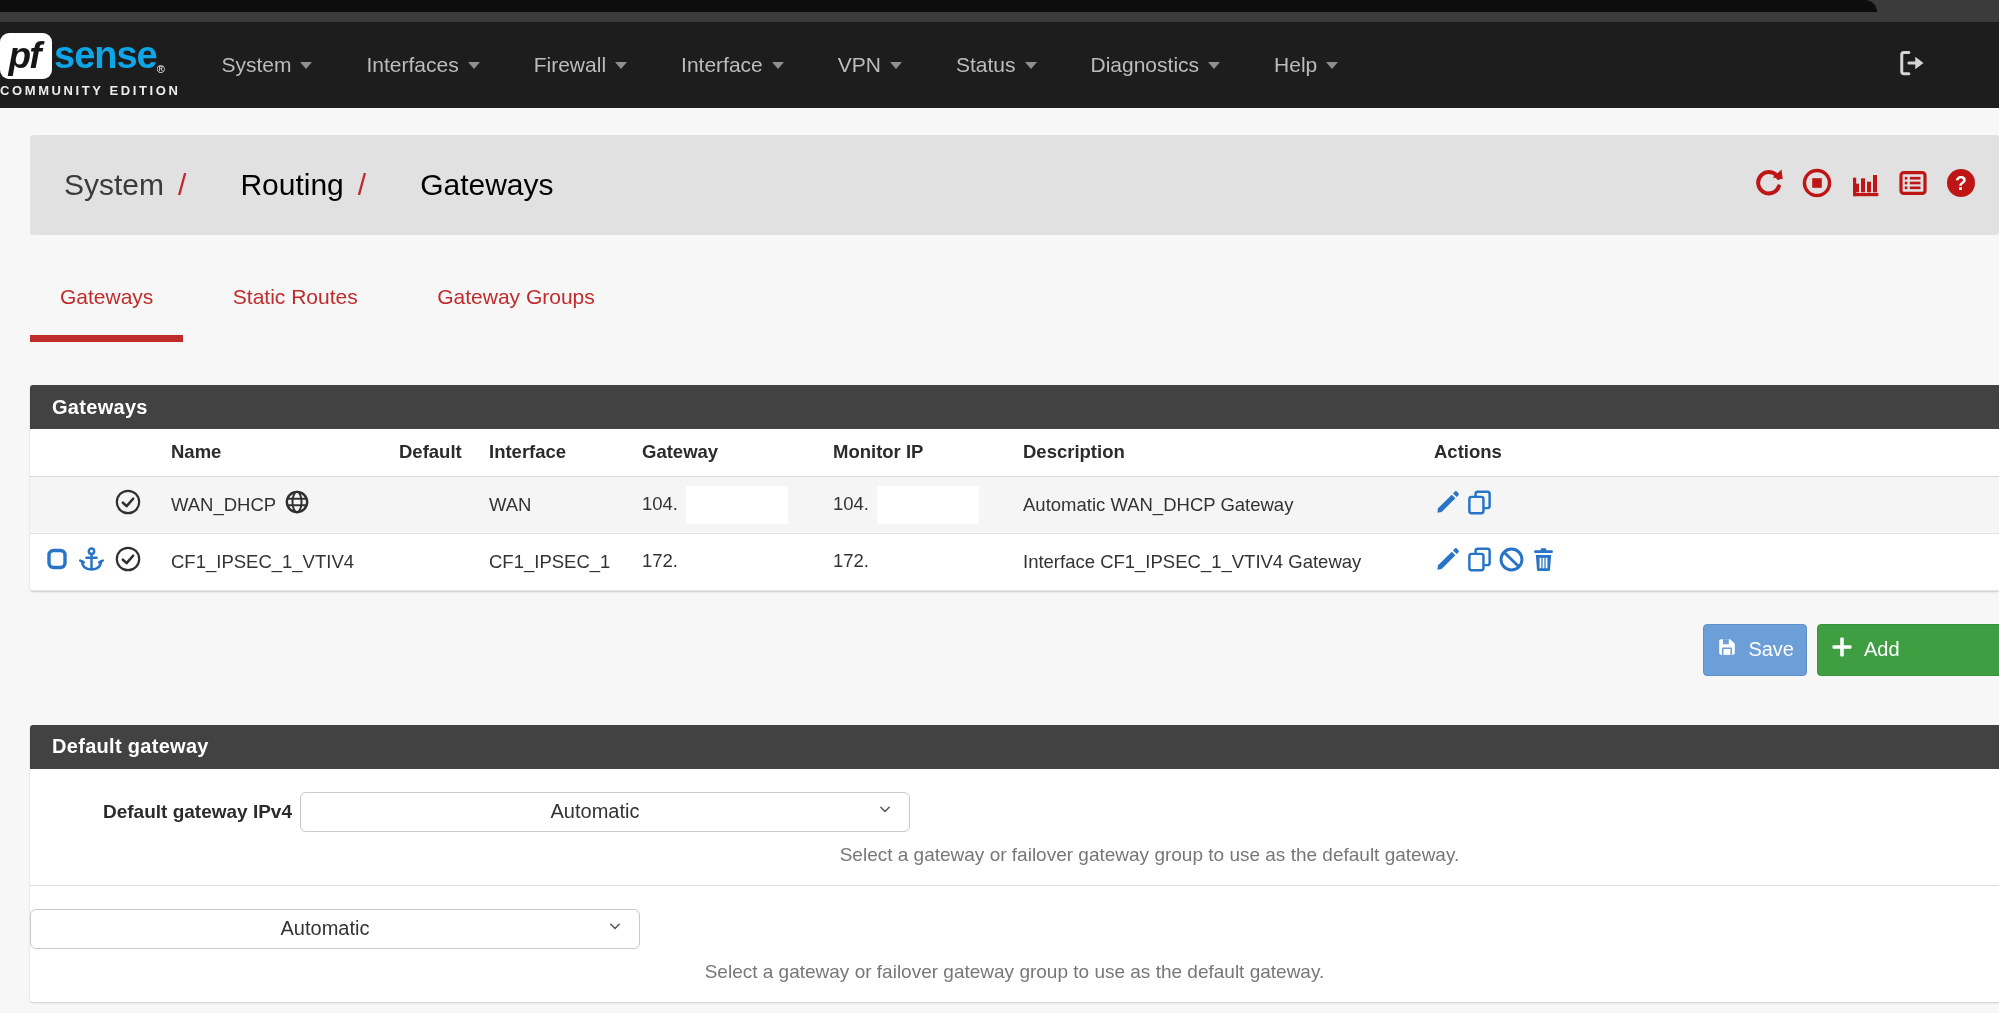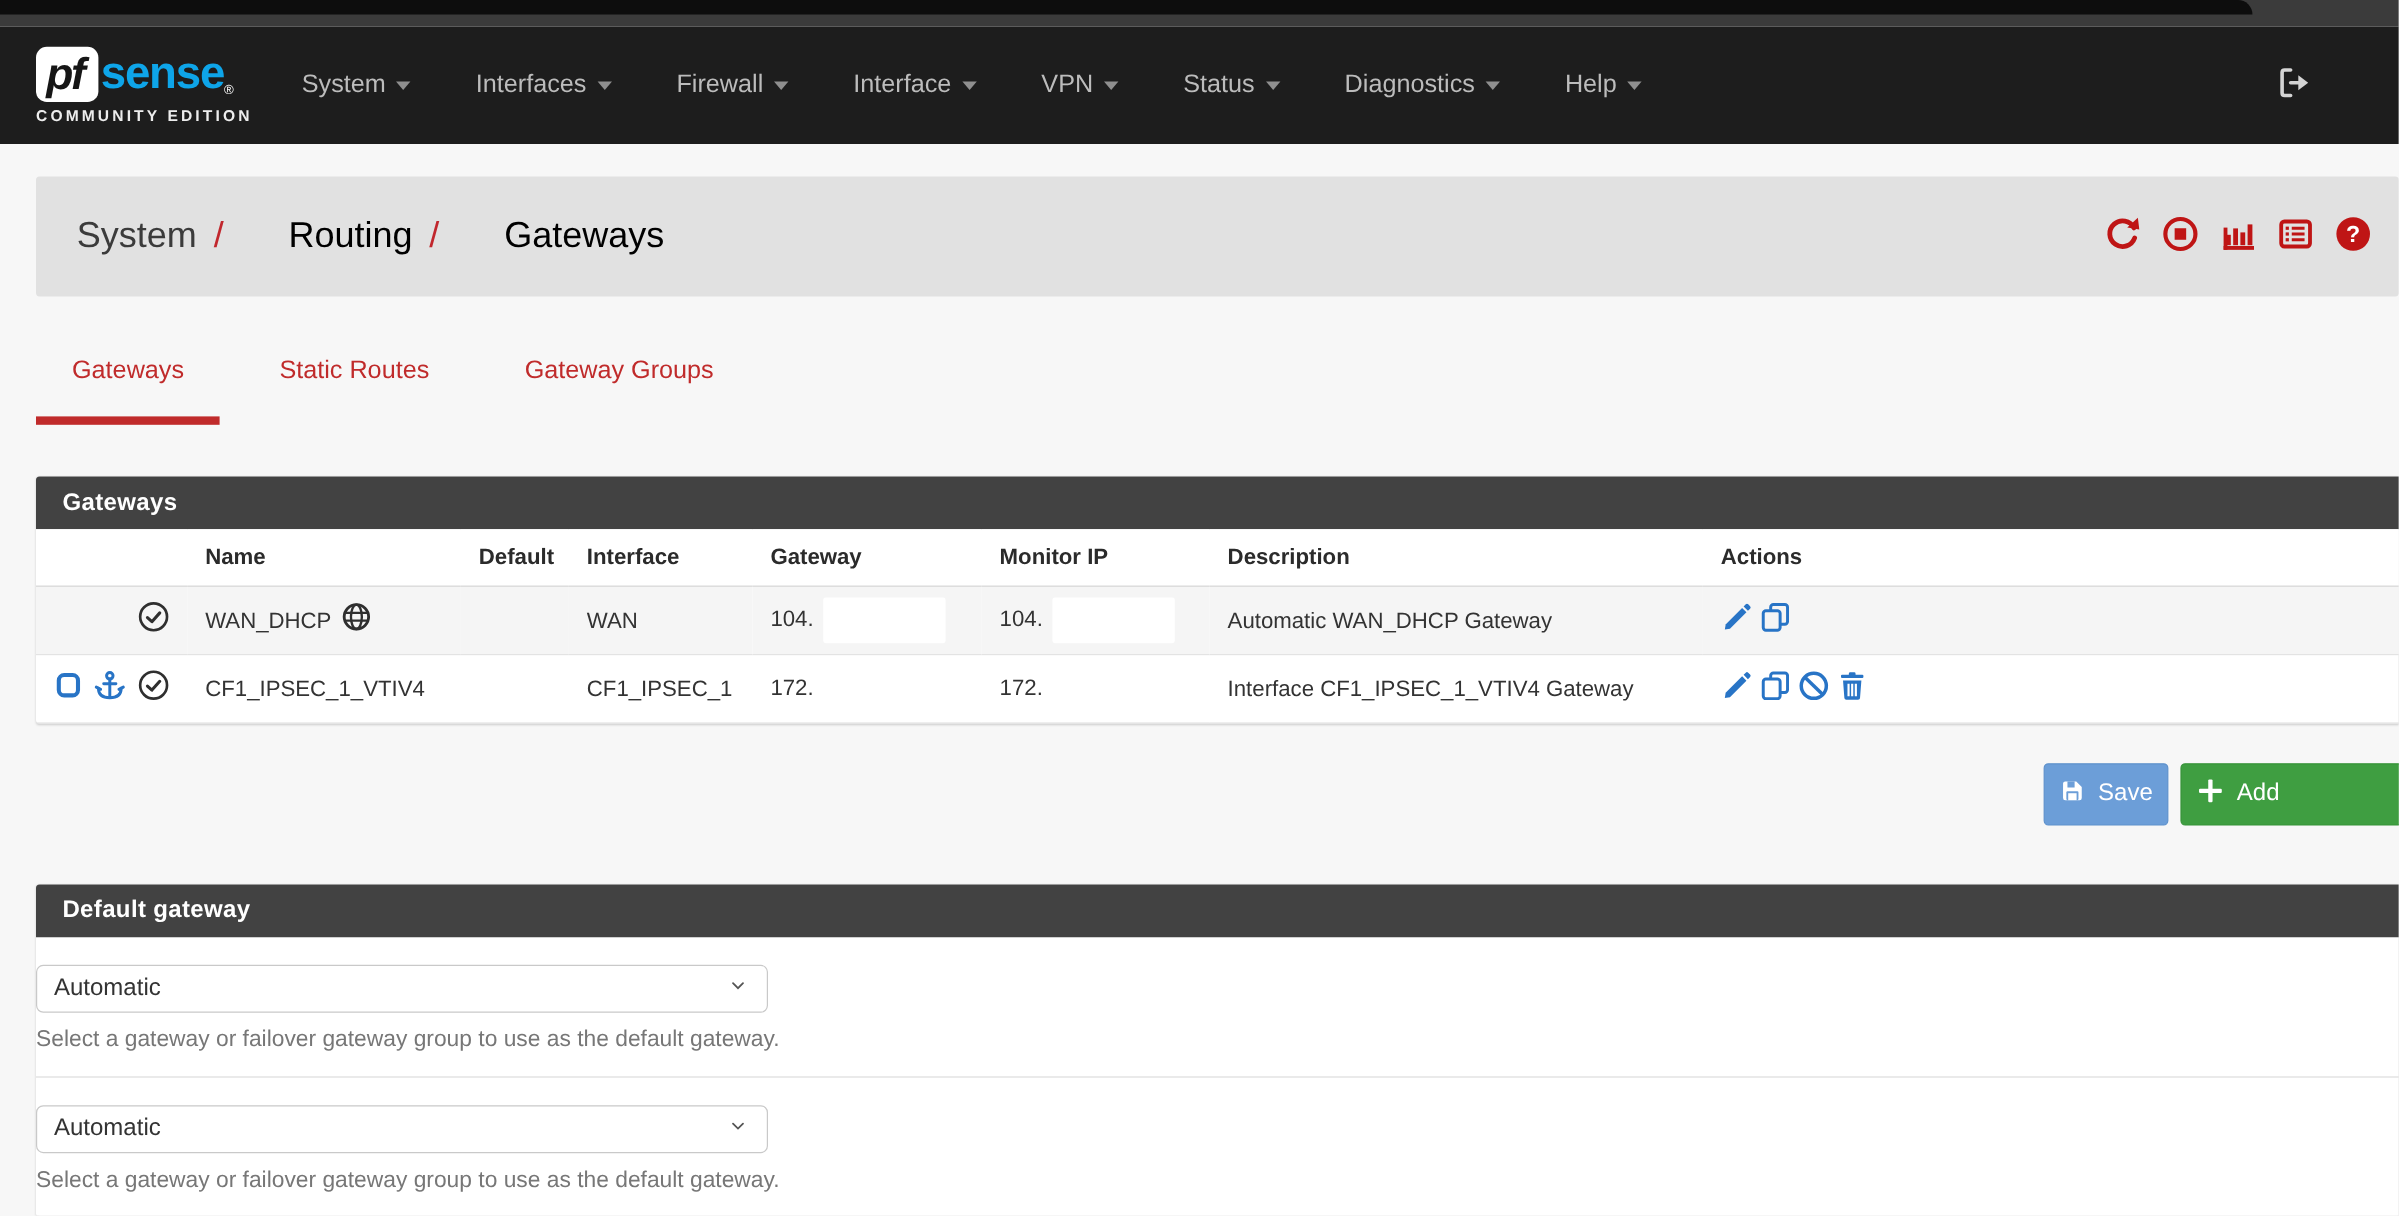--- a/index.html
+++ b/index.html
@@ -5,21 +5,21 @@
   * { box-sizing: border-box; margin: 0; padding: 0; }
   html,body { width:1999px; height:1013px; overflow:hidden; }
   body { background:#f7f7f7; font-family:"Liberation Sans", sans-serif; position:relative; }
   .ico { display:inline-block; vertical-align:middle; }
 
   
   .chrome { height:22px; background:#3b3b3b; position:relative; }
   .chrome .inner { position:absolute; left:0; top:0; height:12px; right:122px; background:#0d0d0d; border-radius:0 14px 0 0; }
 
   
-  .navbar { height:98px; background:#1d1d1d; display:flex; align-items:center; padding-left:30px; }
+  .navbar { height:86px; background:#1d1d1d; display:flex; align-items:center; }
   .logo { display:flex; flex-direction:column; margin-right:14px; cursor:pointer; }
   .logo-row { display:flex; align-items:center; }
   .pf-box { background:#fff; border-radius:9px; width:52px; height:46px; display:flex; align-items:center; justify-content:center; }
   .pf-box span { color:#161616; font-size:37px; font-weight:bold; font-style:italic; letter-spacing:-2px; padding-right:4px; }
   .sense { color:#0ea5e9; font-size:38px; font-weight:bold; letter-spacing:-1px; margin-left:2px; }
   .reg { color:#fff; font-size:11px; align-self:flex-end; margin-bottom:4px; }
   .logo-sub { color:#ededed; font-size:13px; font-weight:bold; letter-spacing:2.6px; margin-top:4px; white-space:nowrap; }
   .menu { display:flex; list-style:none; align-items:center; }
   .menu li { padding:0 27px; color:#bcbcbc; font-size:21px; display:flex; align-items:center; gap:9px; cursor:pointer; white-space:nowrap; }
   .caret { width:0; height:0; border-left:6px solid transparent; border-right:6px solid transparent; border-top:7px solid #8f8f8f; }
@@ -56,21 +56,21 @@
   .actions-wrap { display:flex; align-items:center; gap:5px; }
   .actions-wrap .ico { cursor:pointer; }
 
   
   .btnrow { position:relative; height:52px; margin-top:33px; }
   .btn { position:absolute; top:0; height:52px; display:flex; align-items:center; gap:10px; border-radius:4px; color:#fff; font-size:20px; padding:0 12px; cursor:pointer; border:1px solid transparent; }
   .btn-save { right:192px; background:#6c9ed8; border-color:#5e91cc; }
   .btn-add { left:1817px; width:205px; background:#3f9e41; border-color:#379339; }
 
   
-  .panel-default { margin-top:49px; }
+  .panel-default { margin-top:49px;text-align:center; }
   .form-row { display:flex; padding-top:23px; padding-bottom:19px; }
   .form-row + .form-row { border-top:1px solid #ddd; }
   .flabel { width:270px; padding-left:65px; font-size:19px; font-weight:bold; color:#2b2b2b; line-height:40px; white-space:nowrap; }
   .fcontrol { flex:1; }
   .select-box { width:610px; height:40px; border:1px solid #c9c9c9; border-radius:6px; background:#fff; display:flex; align-items:center; padding:0 14px; font-size:20px; color:#333; cursor:pointer; }
   .select-box .val { flex:1; }
   .fhelp { font-size:19px; color:#777; margin-top:12px; }
 </style>
 </head>
 <body>
@@ -353,20 +353,21 @@
     </span>
     <span>Add</span>
   </div>
 </div>
 
 <div class="panel panel-default">
   <div class="panel-head">
     <h2>Default gateway</h2>
   </div>
   <div class="form-row">
+    <div class="flabel">Default gateway IPv4</div>
     <div class="fcontrol">
       <div class="select-box">
         <span class="val">Automatic</span>
         <span class="ico">
           <svg width="20" height="20" viewBox="0 0 24 24" fill="none" stroke="#555" stroke-width="1.8" stroke-linecap="round">
               <polyline points="7,10 12,15 17,10"></polyline>
             </svg>
         </span>
       </div>
       <div class="fhelp">Select a gateway or failover gateway group to use as the default gateway.</div>

